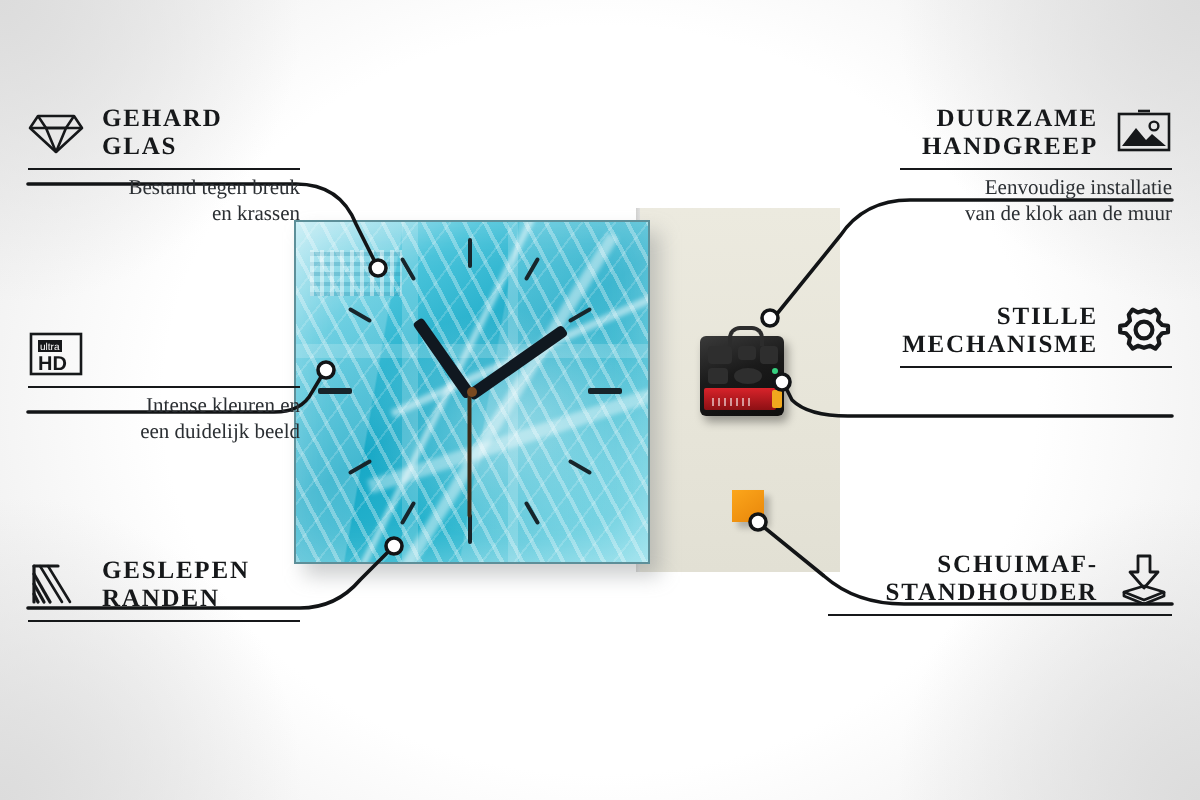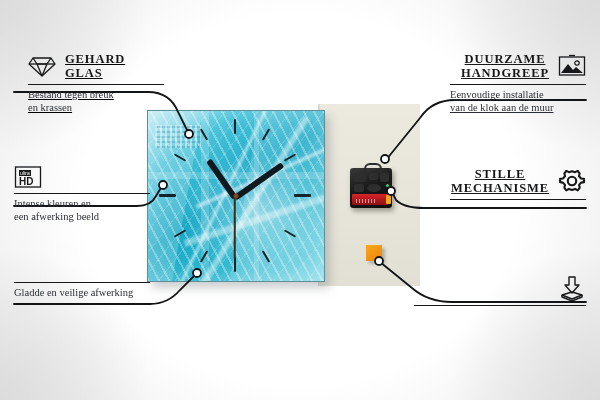--- a/index.html
+++ b/index.html
@@ -87,26 +87,26 @@
 
   
   .feat{position:absolute;}
   .feat-head{display:flex;align-items:center;gap:9px;}
   .feat.right .feat-head{flex-direction:row;justify-content:flex-end;}
   .feat-title{
     font-family:"Liberation Serif",serif;
     font-weight:700;font-size:12.5px;line-height:14px;letter-spacing:.9px;
     color:#16181a;text-transform:uppercase;white-space:pre-line;
   }
-  .feat.right .feat-title{text-align:center;text-decoration:underline;}
+  .feat.right .feat-title{text-align:right;}
   .rule{height:1px;background:#16181a;margin-top:4px;}
   .feat-desc{
-    font-size:10.5px;line-height:12.5px;color:#2b2f33;margin-top:4px;white-space:pre-line;
-  }
-  .feat.right .feat-desc{text-align:left;text-decoration:underline;}
+    font-size:10.5px;line-height:12.5px;color:#2b2f33;margin-top:4px;white-space:pre-line;text-align:right;
+  }
+  .feat.right .feat-desc{text-align:right;}
   .ico{flex:0 0 auto;display:block;}
 </style>
 </head>
 <body>
 
 <div id="stage">
 
   <div class="bg-vignette"></div>
   <div class="bg-corner tl"></div>
   <div class="bg-corner tr"></div>
@@ -179,21 +179,21 @@
     <g fill="#ffffff" stroke="#121416" stroke-width="1.8">
       <circle cx="189" cy="134" r="4"></circle>
       <circle cx="163" cy="185" r="4"></circle>
       <circle cx="197" cy="273" r="4"></circle>
       <circle cx="385" cy="159" r="4"></circle>
       <circle cx="391" cy="191" r="4"></circle>
       <circle cx="379" cy="261" r="4"></circle>
     </g>
   </svg>
 
-  <div class="feat left" style="left:28px;top:52px;width:136px;text-decoration:underline;">
+  <div class="feat left" style="left:14px;top:52px;width:136px;">
     <div class="feat-head">
       <svg class="ico" width="28" height="24" viewBox="0 0 28 24">
         <g fill="none" stroke="#16181a" stroke-width="1.3" stroke-linejoin="round">
           <path d="M5,4 H23 L27,10 L14,22 L1,10 Z"></path>
           <path d="M1,10 H27"></path>
           <path d="M5,4 L9,10 L14,22"></path>
           <path d="M23,4 L19,10 L14,22"></path>
           <path d="M9,10 H19"></path>
         </g>
       </svg>
@@ -209,60 +209,76 @@
     <div class="feat-head">
       <svg class="ico" width="28" height="24" viewBox="0 0 28 24">
         <rect x="1.5" y="2" width="25" height="20" fill="none" stroke="#16181a" stroke-width="1.3"></rect>
         <rect x="5" y="5" width="12" height="6" fill="#16181a"></rect>
         <text x="6" y="10" font-family="Liberation Sans, sans-serif" font-size="5" fill="#ffffff">ultra</text>
         <text x="5" y="20" font-family="Liberation Sans, sans-serif" font-size="10" font-weight="bold" fill="#16181a">HD</text>
       </svg>
     </div>
     <div class="rule"></div>
     <div class="feat-desc">Intense kleuren en
-een afwerking beeld</div>
+een duidelijk beeld</div>
   </div>
 
   <div class="feat left" style="left:14px;top:278px;width:136px;">
-    <div class="rule"></div>
-    <div class="feat-desc">Gladde en veilige afwerking</div>
+    <div class="feat-head">
+      <svg class="ico" width="28" height="24" viewBox="0 0 28 24">
+        <g stroke="#16181a" stroke-width="1.6" stroke-linecap="round">
+          <path d="M3,3 L15,3"></path>
+            <path d="M3,3 L3,21"></path>
+          <path d="M3,7 L11,21"></path>
+            <path d="M3,12 L8,21"></path>
+            <path d="M3,17 L5,21"></path>
+          <path d="M6,3 L17,21" stroke-width="1.3"></path>
+          <path d="M10,3 L21,21" stroke-width="1.3"></path>
+        </g>
+      </svg>
+      <div class="feat-title">GESLEPEN
+RANDEN</div>
+    </div>
+    <div class="rule"></div>
   </div>
 
   <div class="feat right" style="left:450px;top:52px;width:136px;">
     <div class="feat-head">
       <div class="feat-title">DUURZAME
 HANDGREEP</div>
       <svg class="ico" width="28" height="24" viewBox="0 0 28 24">
         <rect x="1.5" y="3" width="25" height="18" fill="none" stroke="#16181a" stroke-width="1.3"></rect>
         <circle cx="19" cy="9" r="2.2" fill="none" stroke="#16181a" stroke-width="1.2"></circle>
         <path d="M3,19 L10,10 L15,16 L18,13 L25,19 Z" fill="#16181a"></path>
         <path d="M11,1.5 L17,1.5" stroke="#16181a" stroke-width="1.3"></path>
       </svg>
     </div>
     <div class="rule"></div>
     <div class="feat-desc">Eenvoudige installatie
 van de klok aan de muur</div>
   </div>
 
-  <div class="feat right" style="left:450px;top:167px;width:136px;">
+  <div class="feat right" style="left:450px;top:151px;width:136px;">
     <div class="feat-head">
       <div class="feat-title">STILLE
 MECHANISME</div>
       <svg class="ico" width="28" height="26" viewBox="0 0 28 26">
         <g fill="none" stroke="#16181a" stroke-width="2.1" stroke-linejoin="round">
           <path d="M14,3.2 l3.1,1.0 2.6,-1.4 1.9,2.6 -0.6,2.9 2.1,2.2 2.9,0.4 0,3.2 -2.9,0.5 -2.0,2.3 0.6,2.9 -2.0,2.5 -2.6,-1.4 -3.1,1.0 -3.1,-1.0 -2.6,1.4 -1.9,-2.5 0.6,-2.9 -2.1,-2.3 -2.8,-0.5 0,-3.2 2.8,-0.4 2.1,-2.2 -0.6,-2.9 1.9,-2.6 2.6,1.4 z"></path>
           <circle cx="14" cy="13" r="4.2"></circle>
         </g>
       </svg>
     </div>
     <div class="rule"></div>
   </div>
 
   <div class="feat right" style="left:414px;top:275px;width:172px;">
     <div class="feat-head">
+      <div class="feat-title">SCHUIMAF-
+STANDHOUDER</div>
       <svg class="ico" width="28" height="26" viewBox="0 0 28 26">
         <g fill="none" stroke="#16181a" stroke-width="1.4" stroke-linejoin="round">
           <path d="M11,2 h6 v8 h4 l-7,8 -7,-8 h4 z"></path>
           <path d="M4,20 l10,-3 10,3 -10,4 z"></path>
           <path d="M4,20 v2 l10,4 10,-4 v-2"></path>
         </g>
       </svg>
     </div>
     <div class="rule"></div>
   </div>

